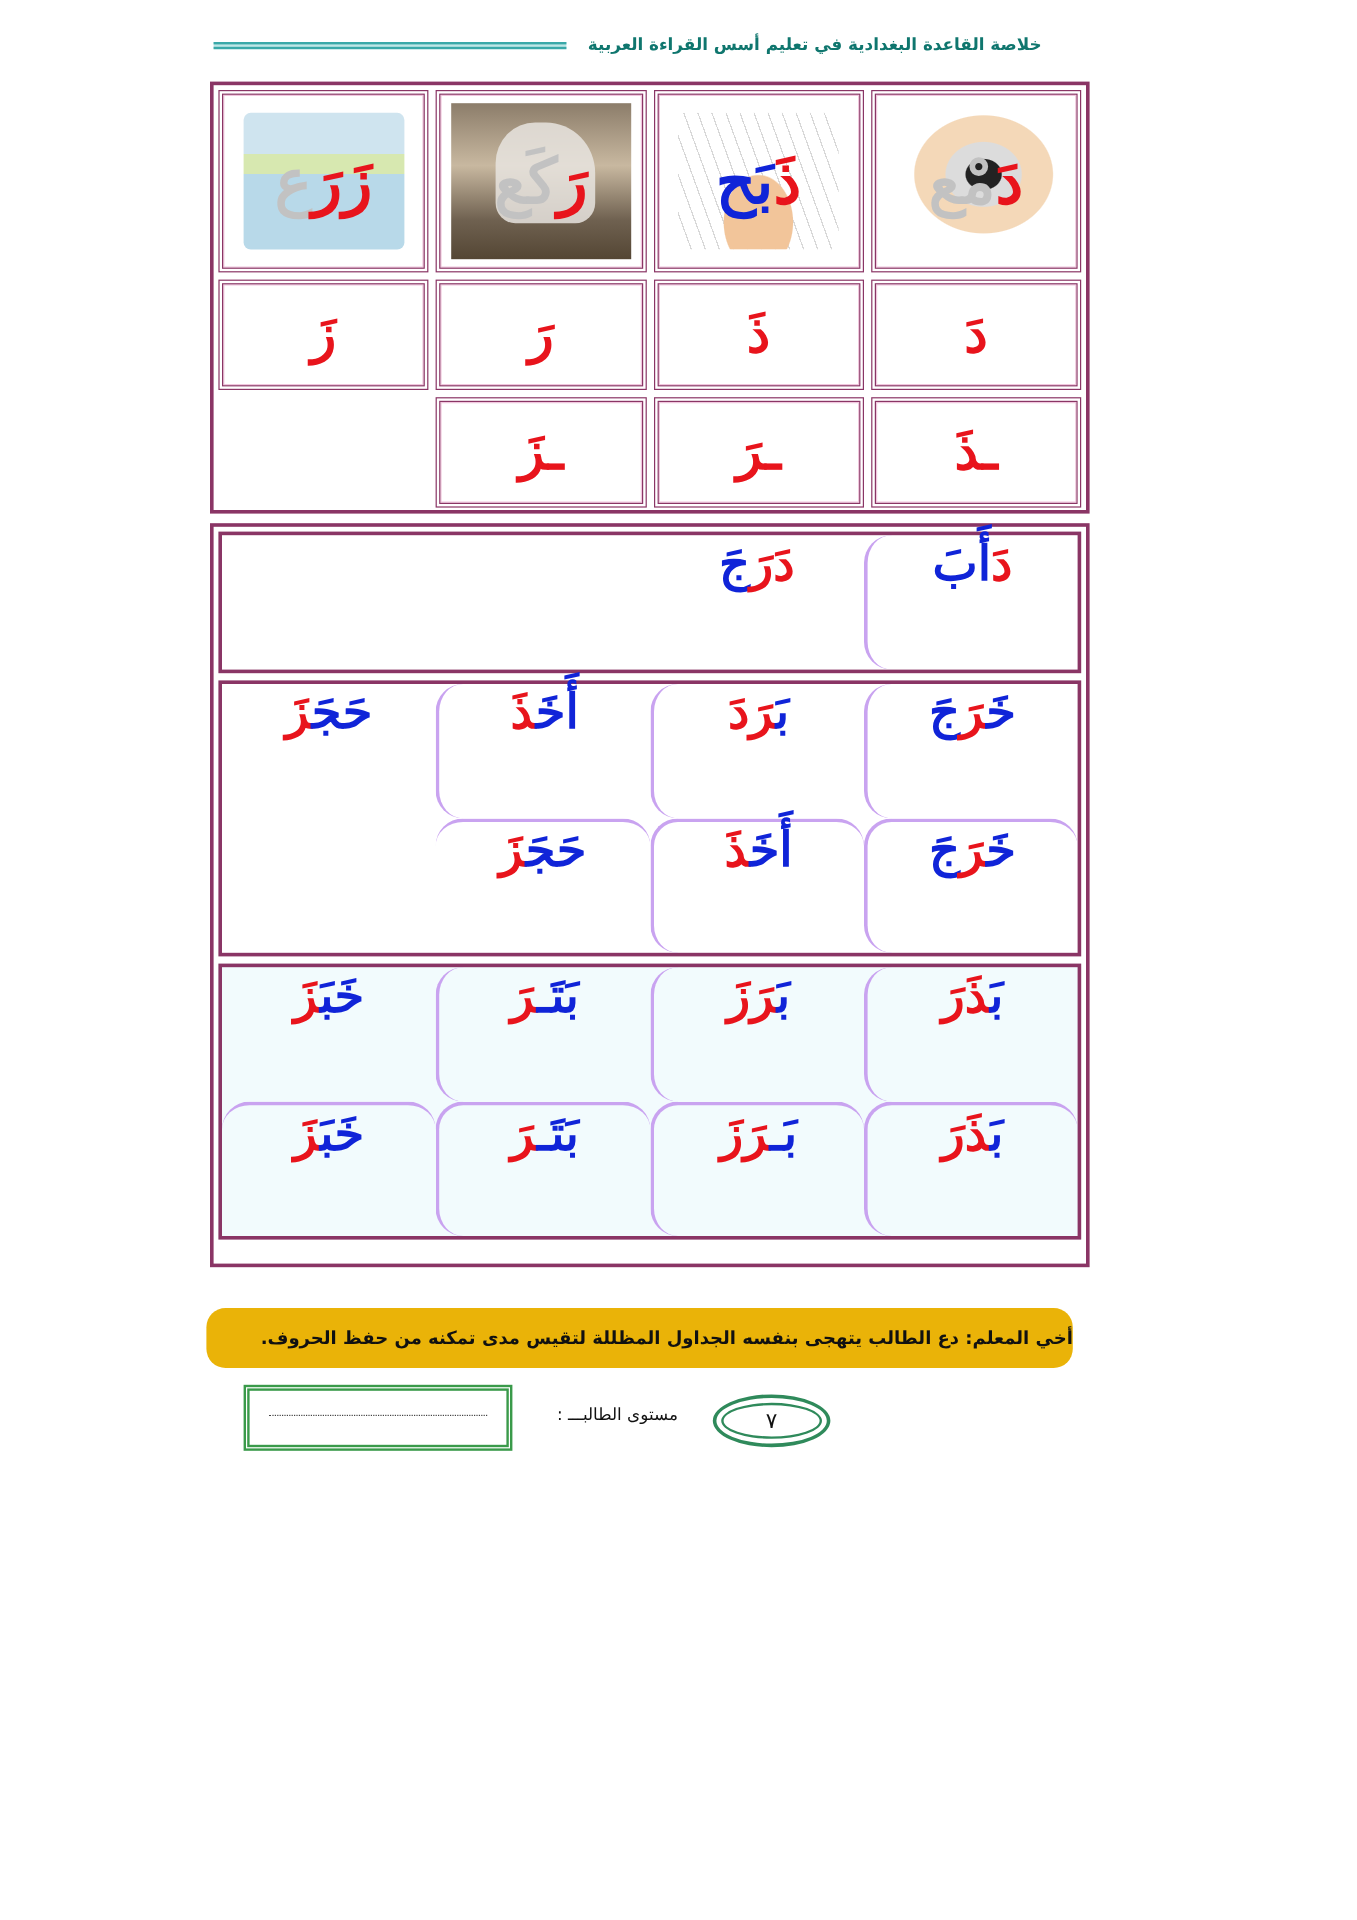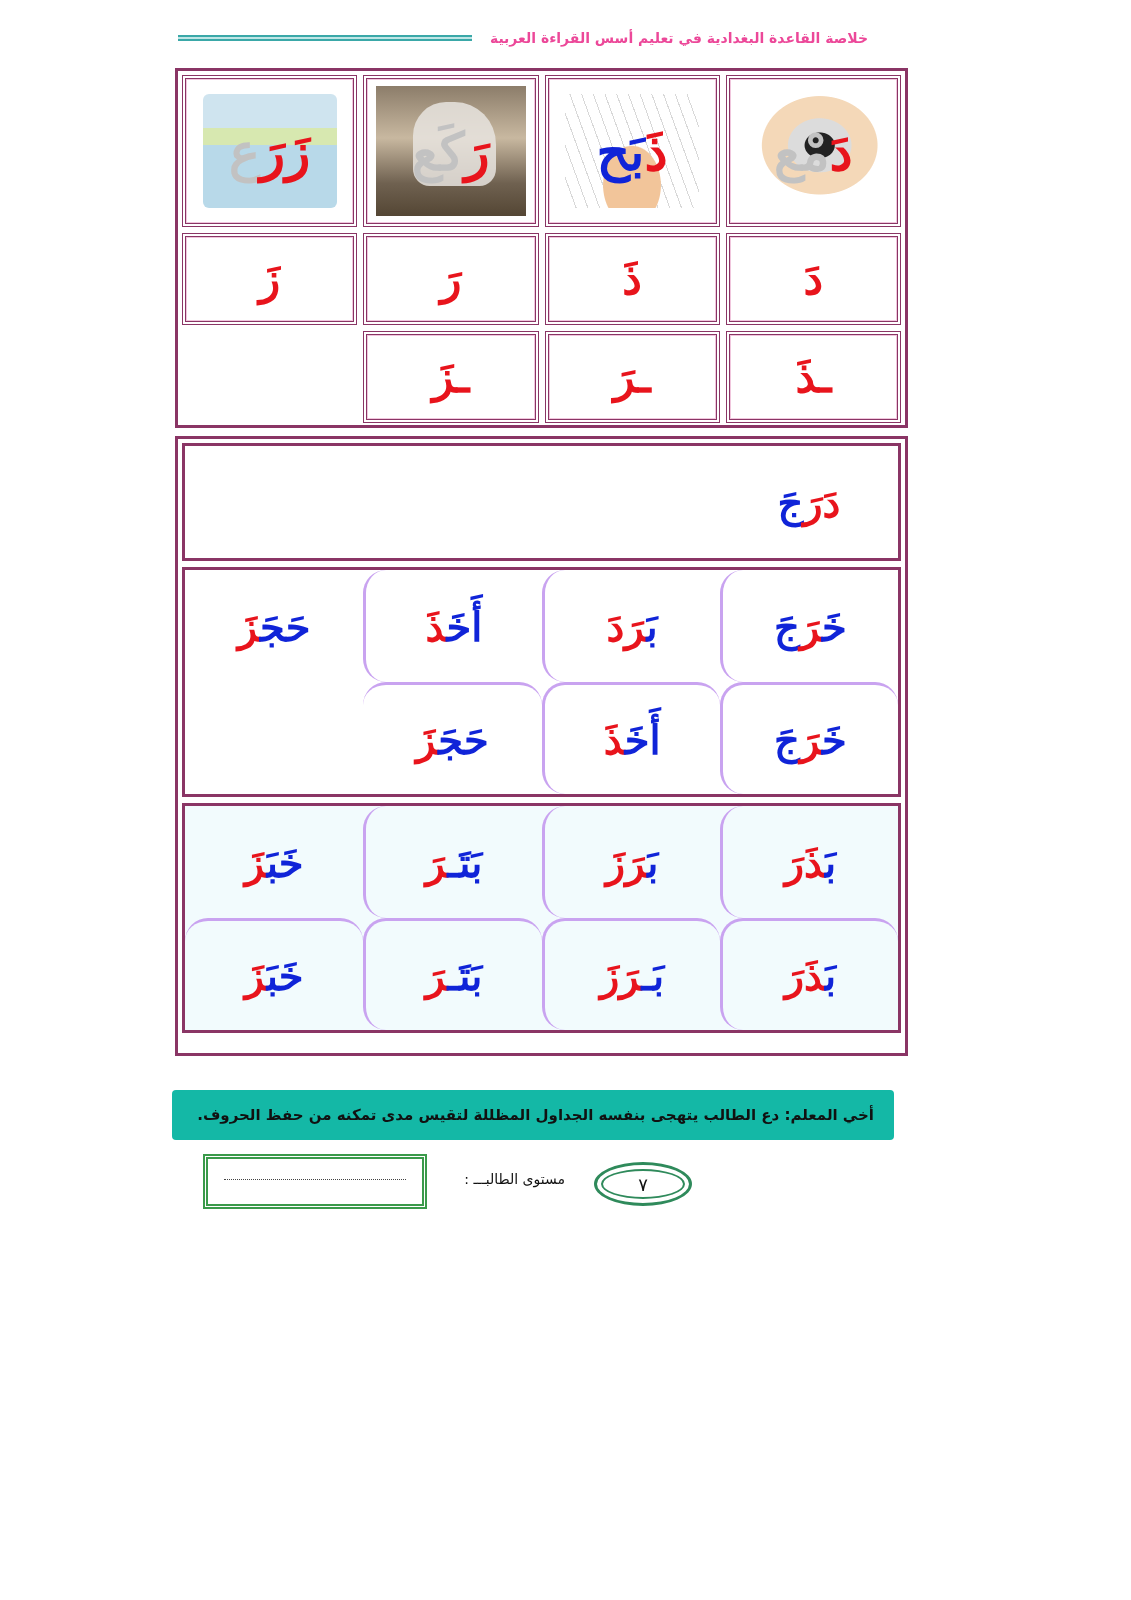--- a/index.html
+++ b/index.html
@@ -1,20 +1,20 @@
 <!DOCTYPE html>
 <html><head>
 <meta charset="utf-8">
 <style>
   * { box-sizing: border-box; margin: 0; padding: 0; }
   html, body { width: 1131px; height: 1600px; background: #ffffff; }
   body { position: relative; font-family: "DejaVu Sans", sans-serif; overflow: hidden; }
 
   .header { position: absolute; top: 26px; left: 178px; width: 690px; height: 24px; display: flex; align-items: center; direction: rtl; }
-  .header-title { font-family: "DejaVu Sans", sans-serif; font-weight: bold; font-size: 14px; color: #ec4899; white-space: nowrap; }
+  .header-title { font-family: "DejaVu Sans", sans-serif; font-weight: bold; font-size: 14px; color: #0f766e; white-space: nowrap; }
   .header-rule { flex: 1; margin-right: 18px; height: 6px; border-top: 2px solid #3aa8a8; border-bottom: 2px solid #3aa8a8; background: #bfe6e6; }
 
   .red { color: #e8141c; }
   .blue { color: #1024d8; margin-top: 22px; }
   .grey { color: #c2c2c2; }
 
   
   .t1 { position: absolute; left: 175px; top: 68px; width: 733px; height: 360px; border: 3px solid #8a3565; padding: 4px; background: #fff; }
   .t1-inner { width: 100%; height: 100%; border: 0; display: grid; grid-template-columns: repeat(4, 1fr); grid-template-rows: 152px 92px 92px; gap: 6px; direction: rtl; }
   .t1-cell { border: 3px double #8a3565; border-width: 4px; border-style: double; display: flex; align-items: center; justify-content: center; background: #fff; position: relative; box-shadow: inset 0 0 0 1px #f0c6dd; }
@@ -29,28 +29,28 @@
   .pic-bow .pic-bg::after { content: ""; position: absolute; left: 25%; top: 12%; width: 55%; height: 65%; background: #e8e4df; border-radius: 40% 50% 20% 20%; opacity: .85; }
   .pic-farm .pic-bg { background: linear-gradient(180deg, #cfe4ef 0 30%, #d7e8b0 30% 45%, #b8d9e9 45% 100%); }
 
   
   .t2 { position: absolute; left: 175px; top: 436px; width: 733px; height: 620px; border: 3px solid #8a3565; padding: 4px; background: #fff; }
   .t2-block { border: 3px solid #8a3565; margin-bottom: 6px; display: grid; grid-template-columns: repeat(4, 1fr); direction: rtl; }
   .t2-block:last-child { margin-bottom: 0; }
   .t2-block.b1 { grid-template-rows: 112px; }
   .t2-block.b2 { grid-template-rows: 112px 112px; }
   .t2-block.b3 { grid-template-rows: 112px 112px; background: #f2fbfd; }
-  .t2-cell { border-left: 3px solid #c9a3f0; border-top: 3px solid #c9a3f0; display: flex; align-items: center; justify-content: center; border-radius: 23px; }
+  .t2-cell { border-left: 3px solid #c9a3f0; border-top: 3px solid #c9a3f0; display: flex; align-items: flex-start; justify-content: center; border-radius: 23px; }
   .t2-cell.last-col { border-left: 0; }
   .t2-cell.top-row { border-top: 0; }
   .word { font-family: "DejaVu Serif", serif; font-size: 40px; font-weight: bold; direction: rtl; white-space: nowrap; letter-spacing: 6px; }
   .word.joined { letter-spacing: 0; }
 
   
-  .note { position: absolute; left: 172px; top: 1090px; width: 722px; height: 50px; background: #14b8a6; border-radius: 4px; display: flex; align-items: center; direction: rtl; padding-right: 20px; }
+  .note { position: absolute; left: 172px; top: 1090px; width: 722px; height: 50px; background: #eab308; border-radius: 16px; display: flex; align-items: center; direction: rtl; }
   .note-text { font-family: "DejaVu Sans", sans-serif; font-weight: bold; font-size: 15px; color: #111; }
 
   
   .level-box { position: absolute; left: 203px; top: 1154px; width: 224px; height: 55px; border: 3px double #3a9a4a; border-width: 5px; padding: 0; }
   .level-dots { position: absolute; left: 16px; right: 16px; top: 20px; border-top: 1px dotted #444; }
   .level-label { position: absolute; left: 440px; top: 1171px; width: 125px; direction: rtl; font-family: "DejaVu Sans", sans-serif; font-weight: normal; font-size: 14px; color: #111; white-space: nowrap; }
   .page-num { position: absolute; left: 594px; top: 1162px; width: 98px; height: 44px; border: 3px solid #2f8a5b; border-radius: 50%; display: flex; align-items: center; justify-content: center; }
   .page-num::before { content: ""; position: absolute; inset: 4px; border: 2px solid #2f8a5b; border-radius: 50%; }
   .page-num-text { font-family: "DejaVu Sans", sans-serif; font-size: 18px; color: #111; position: relative; }
 </style>
@@ -107,20 +107,23 @@
         <span class="letter red">ـرَ</span>
       </div>
       <div class="t1-cell">
         <span class="letter red">ـزَ</span>
       </div>
     </div>
 </div>
 
 <div class="t2">
   <div class="t2-block b1" id="t2-b1">
+      <div class="t2-cell top-row">
+        <span class="word"><span class="red">دَ</span><span class="blue">أَ</span><span class="blue">بَ</span></span>
+      </div>
       <div class="t2-cell top-row last-col">
         <span class="word"><span class="red">دَ</span><span class="red">رَ</span><span class="blue">جَ</span></span>
       </div>
     </div>
   <div class="t2-block b2" id="t2-b2">
       <div class="t2-cell top-row">
         <span class="word"><span class="blue">خَ</span><span class="red">رَ</span><span class="blue">جَ</span></span>
       </div>
       <div class="t2-cell top-row">
         <span class="word"><span class="blue">بَ</span><span class="red">رَ</span><span class="red">دَ</span></span>

